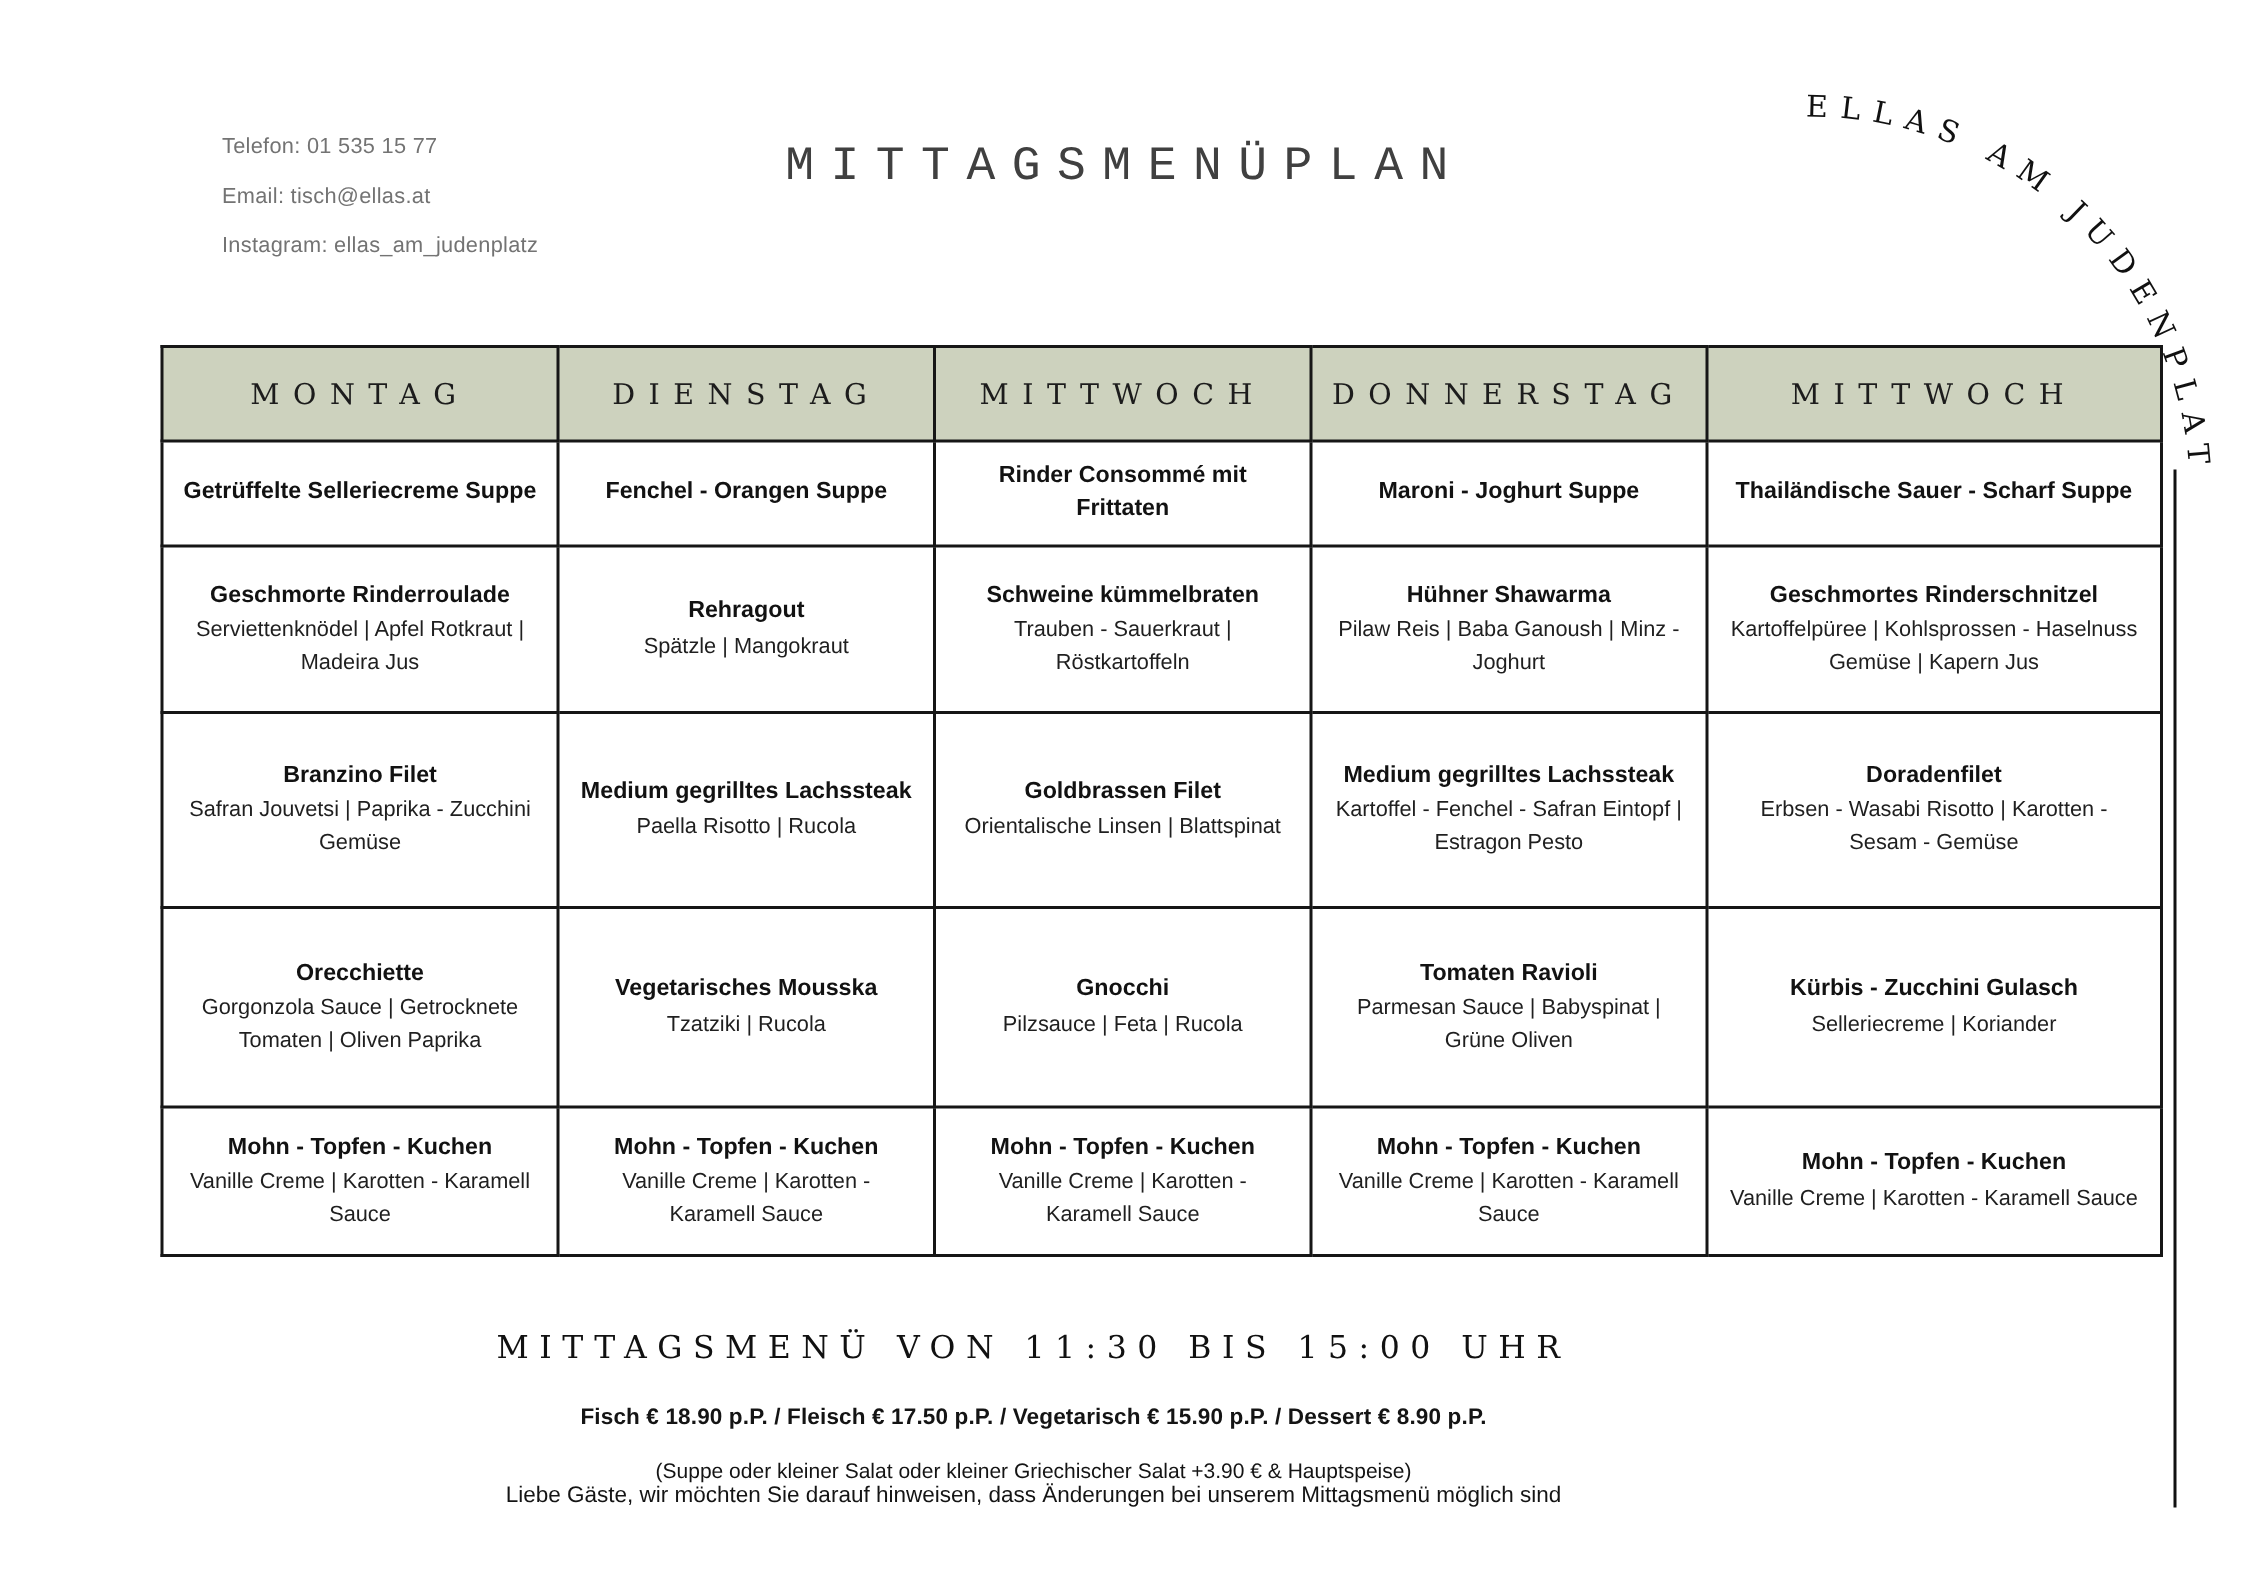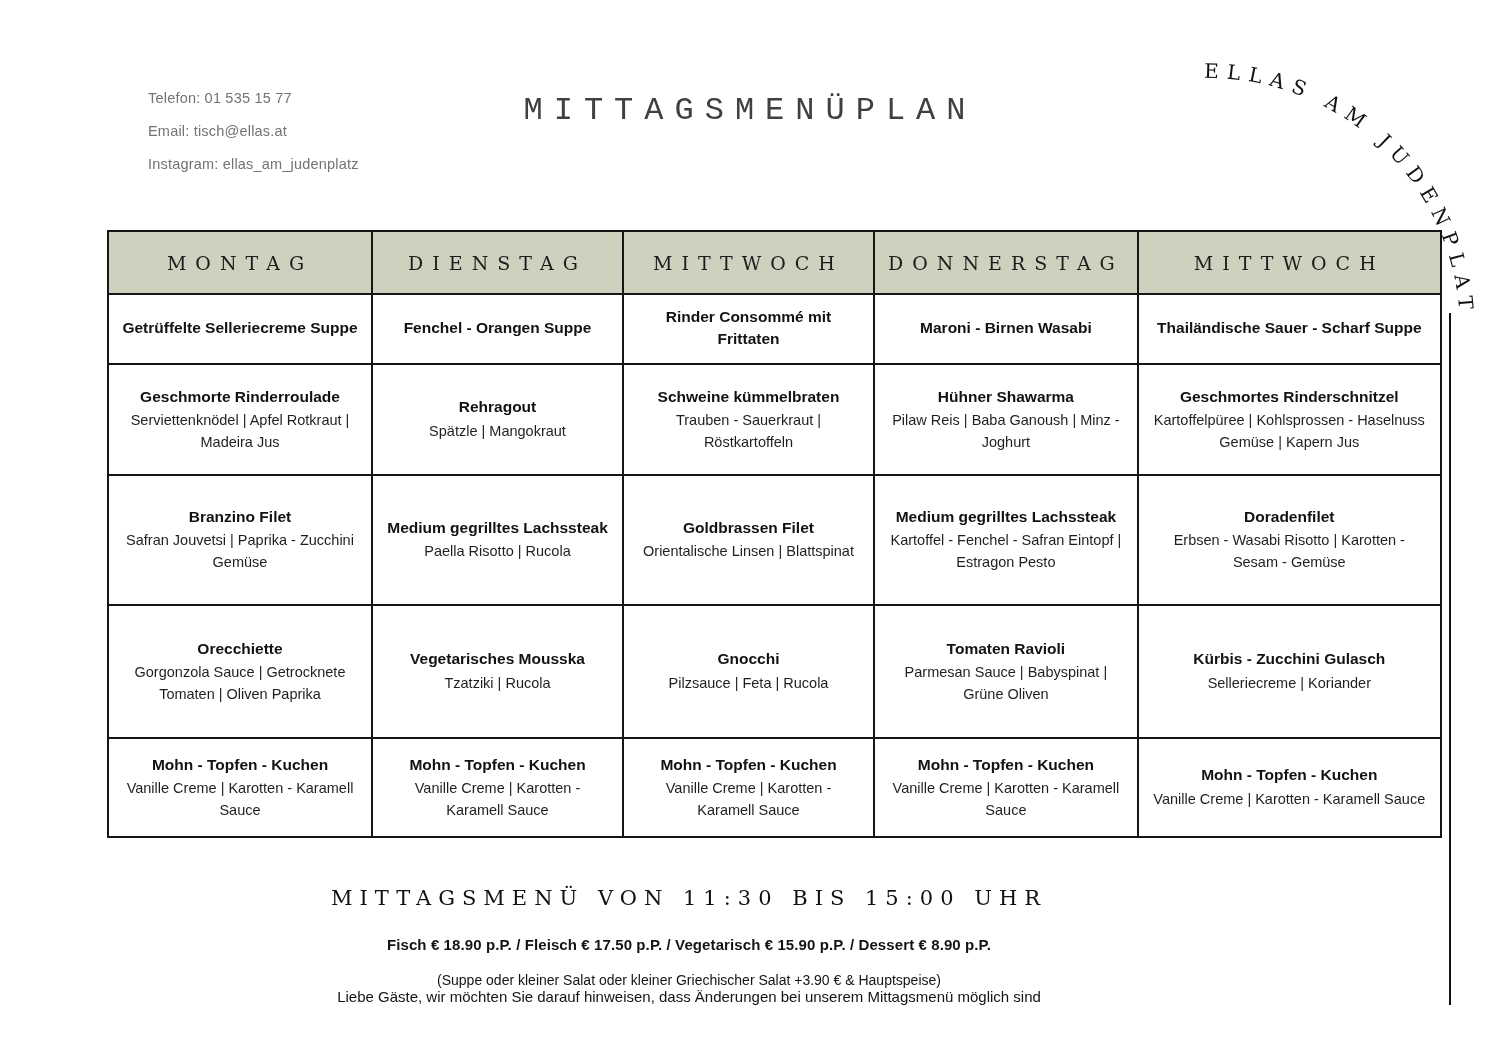--- a/index.html
+++ b/index.html
@@ -191,21 +191,21 @@
           </td>
         <td>
             <div class="dish-title">Fenchel - Orangen Suppe</div>
             <div class="dish-details"></div>
           </td>
         <td>
             <div class="dish-title">Rinder Consommé mit Frittaten</div>
             <div class="dish-details"></div>
           </td>
         <td>
-            <div class="dish-title">Maroni - Birnen Wasabi</div>
+            <div class="dish-title">Maroni - Joghurt Suppe</div>
             <div class="dish-details"></div>
           </td>
         <td>
             <div class="dish-title">Thailändische Sauer - Scharf Suppe</div>
             <div class="dish-details"></div>
           </td>
       </tr>
       <tr class="row-meat">
         <td>
             <div class="dish-title">Geschmorte Rinderroulade</div>

